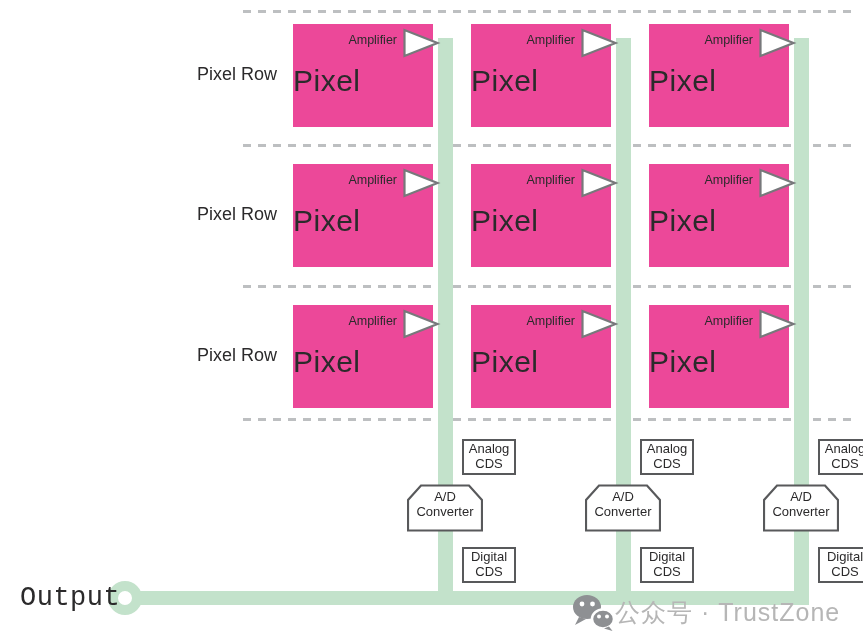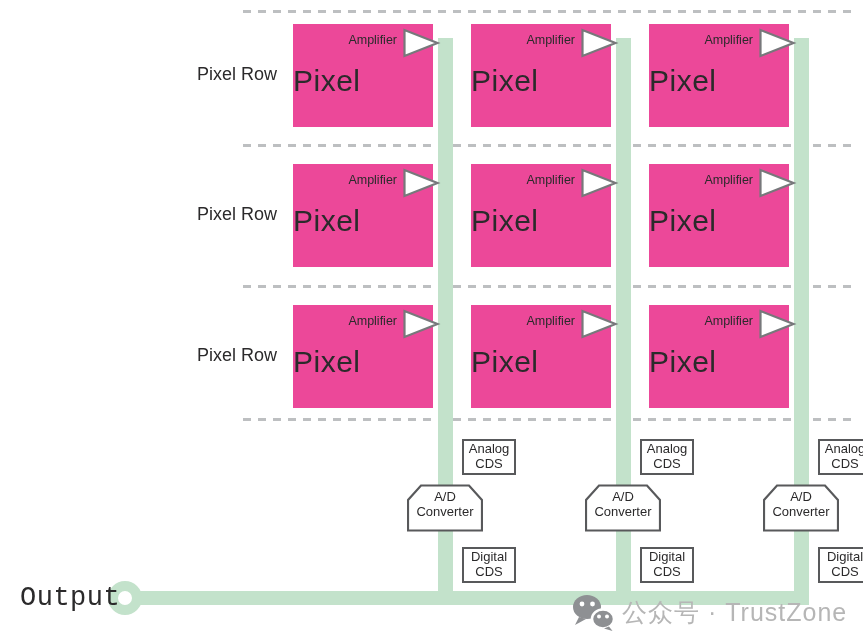--- a/index.html
+++ b/index.html
@@ -41,21 +41,21 @@
   .adc svg{position:absolute;left:0;top:0;}
   .adc path{fill:#ffffff;stroke:#58595b;stroke-width:2.2;}
   .adc .adc-text{position:absolute;left:0;top:6px;width:100%;height:40px;display:flex;
     flex-direction:column;align-items:center;text-align:center;
     font-size:13px;line-height:1.15;}
   
   .out-circle{position:absolute;left:108px;top:581px;width:14px;height:14px;
     background:#fff;border:10px solid #c3e2cb;border-radius:50%;}
   .out-label{position:absolute;left:20px;top:583px;font-size:27px;letter-spacing:.5px;font-family:Liberation Mono, monospace;}
   
-  .watermark{position:absolute;left:571px;top:593px;display:flex;align-items:center;gap:7px;}
+  .watermark{position:absolute;left:571px;top:593px;display:flex;align-items:center;}
   .wm-text{font-size:25px;color:#b6b6b6;letter-spacing:1px;white-space:nowrap;}
 </style>
 </head>
 <body>
 
 <div id="stage">
 
   <div class="dash d1"></div>
   <div class="dash d2"></div>
   <div class="dash d3"></div>

